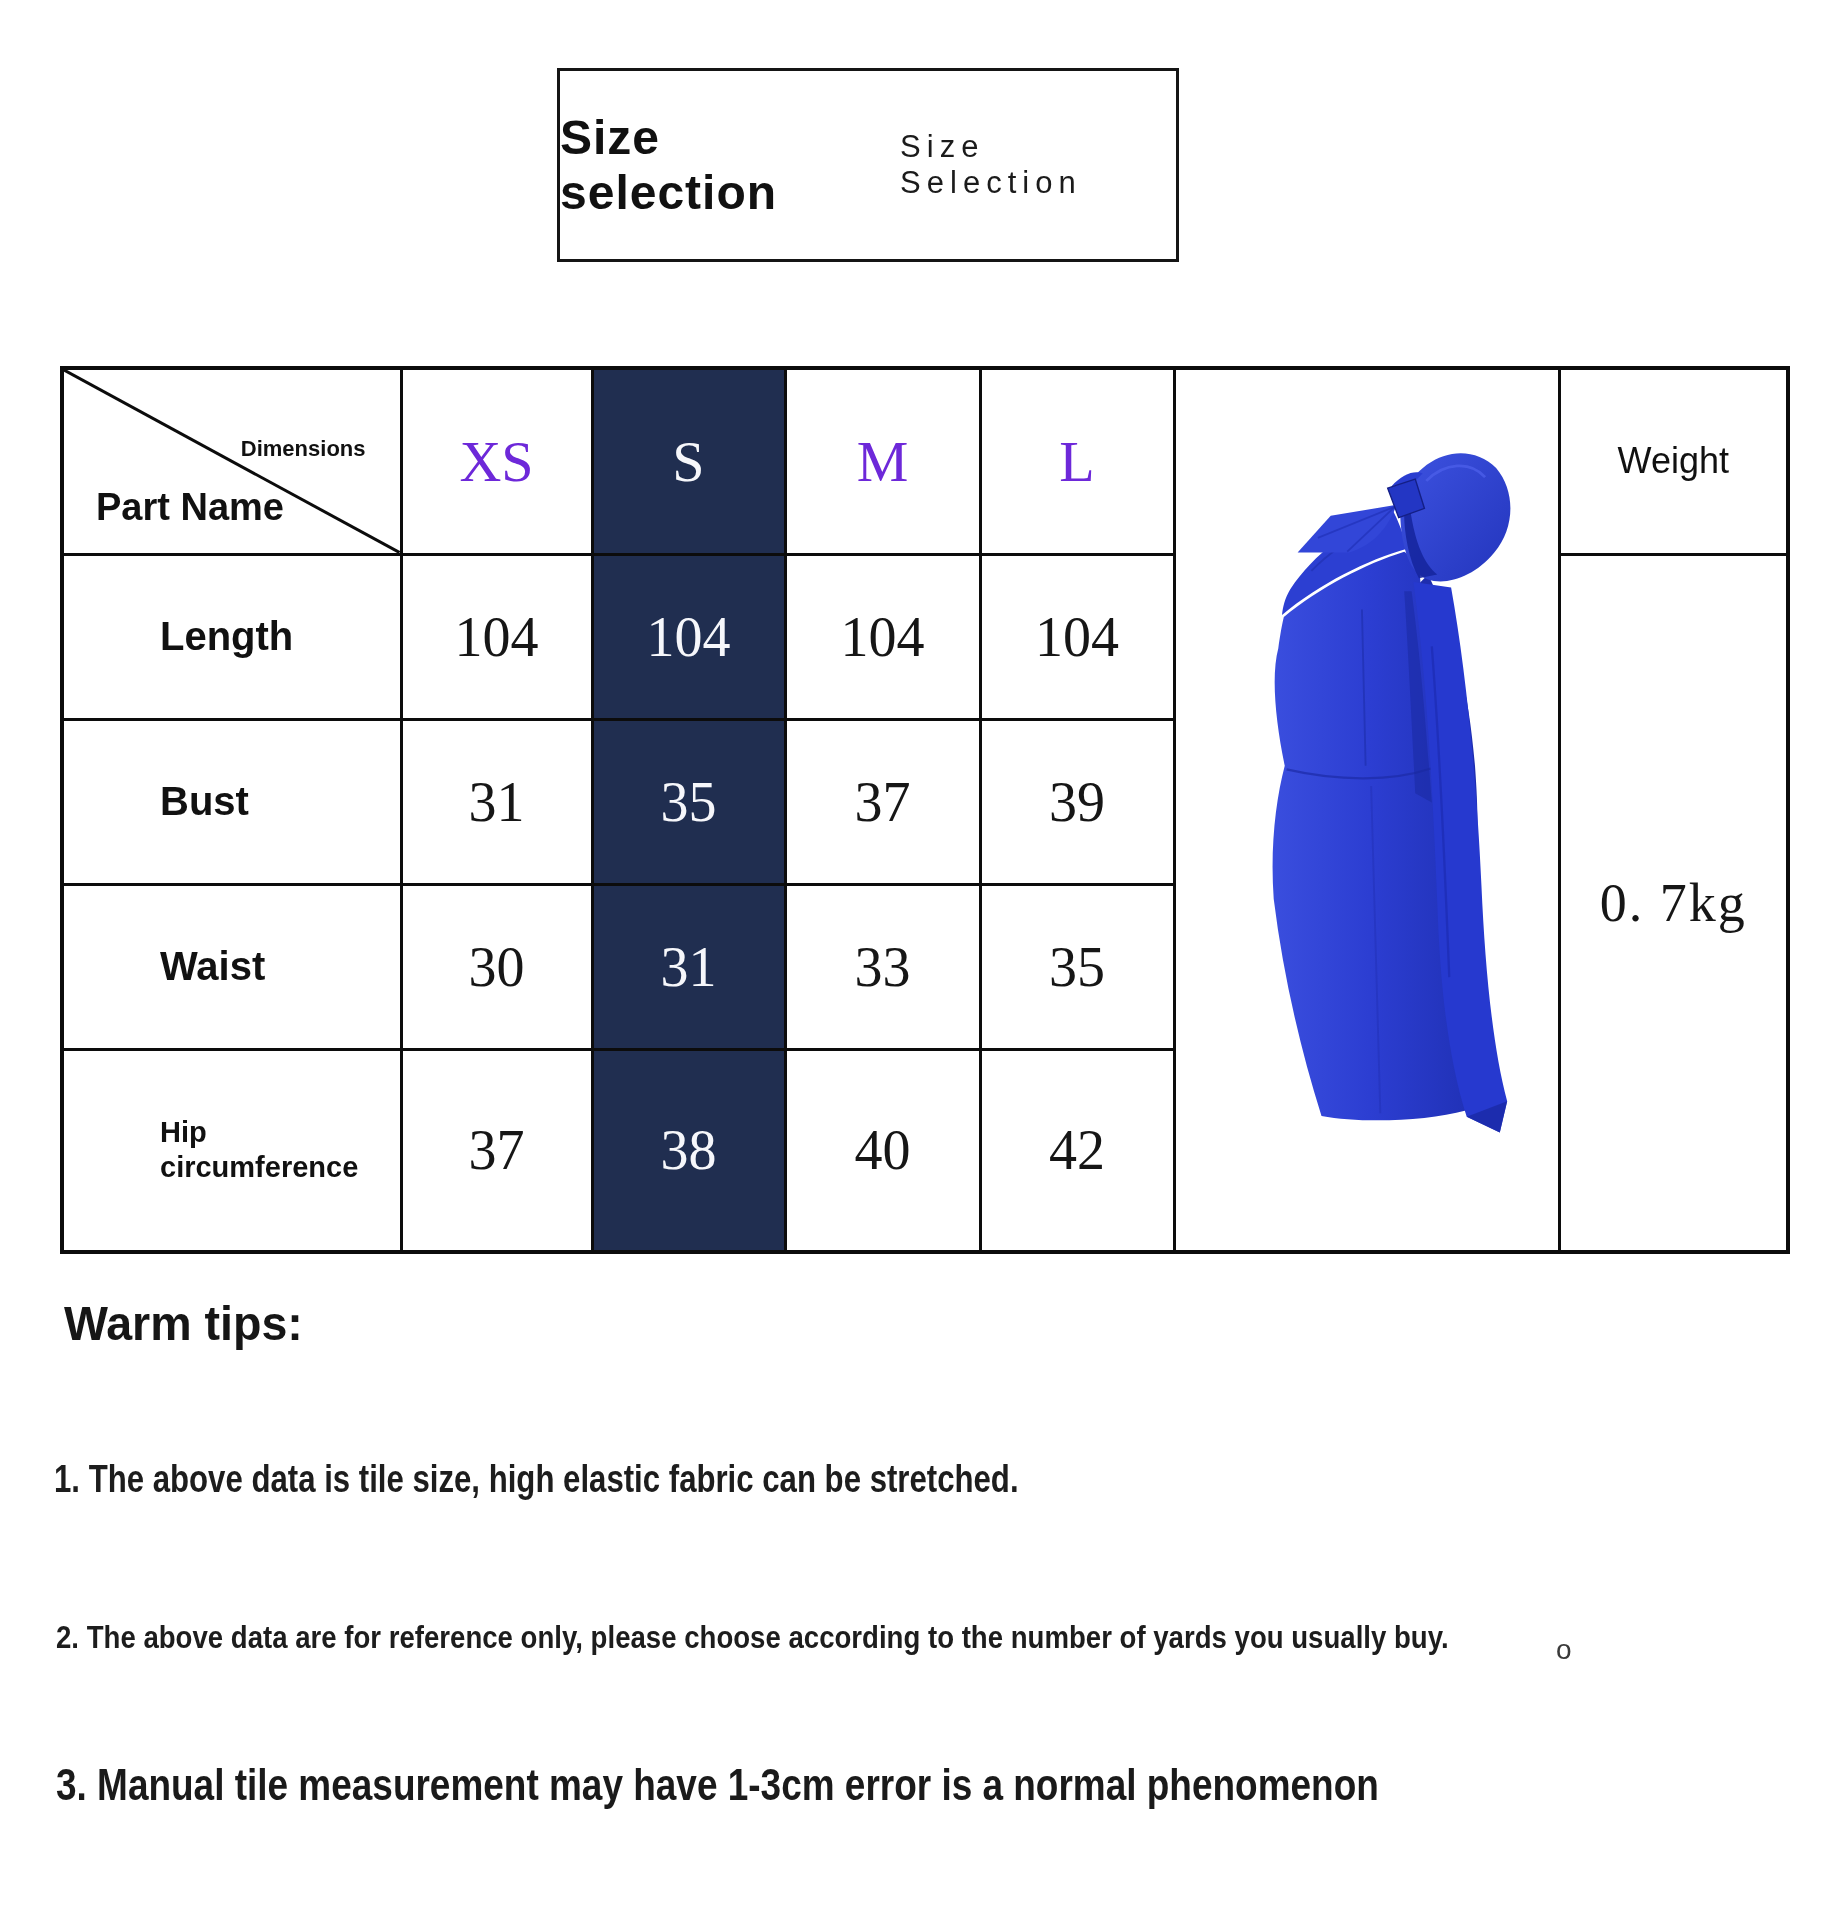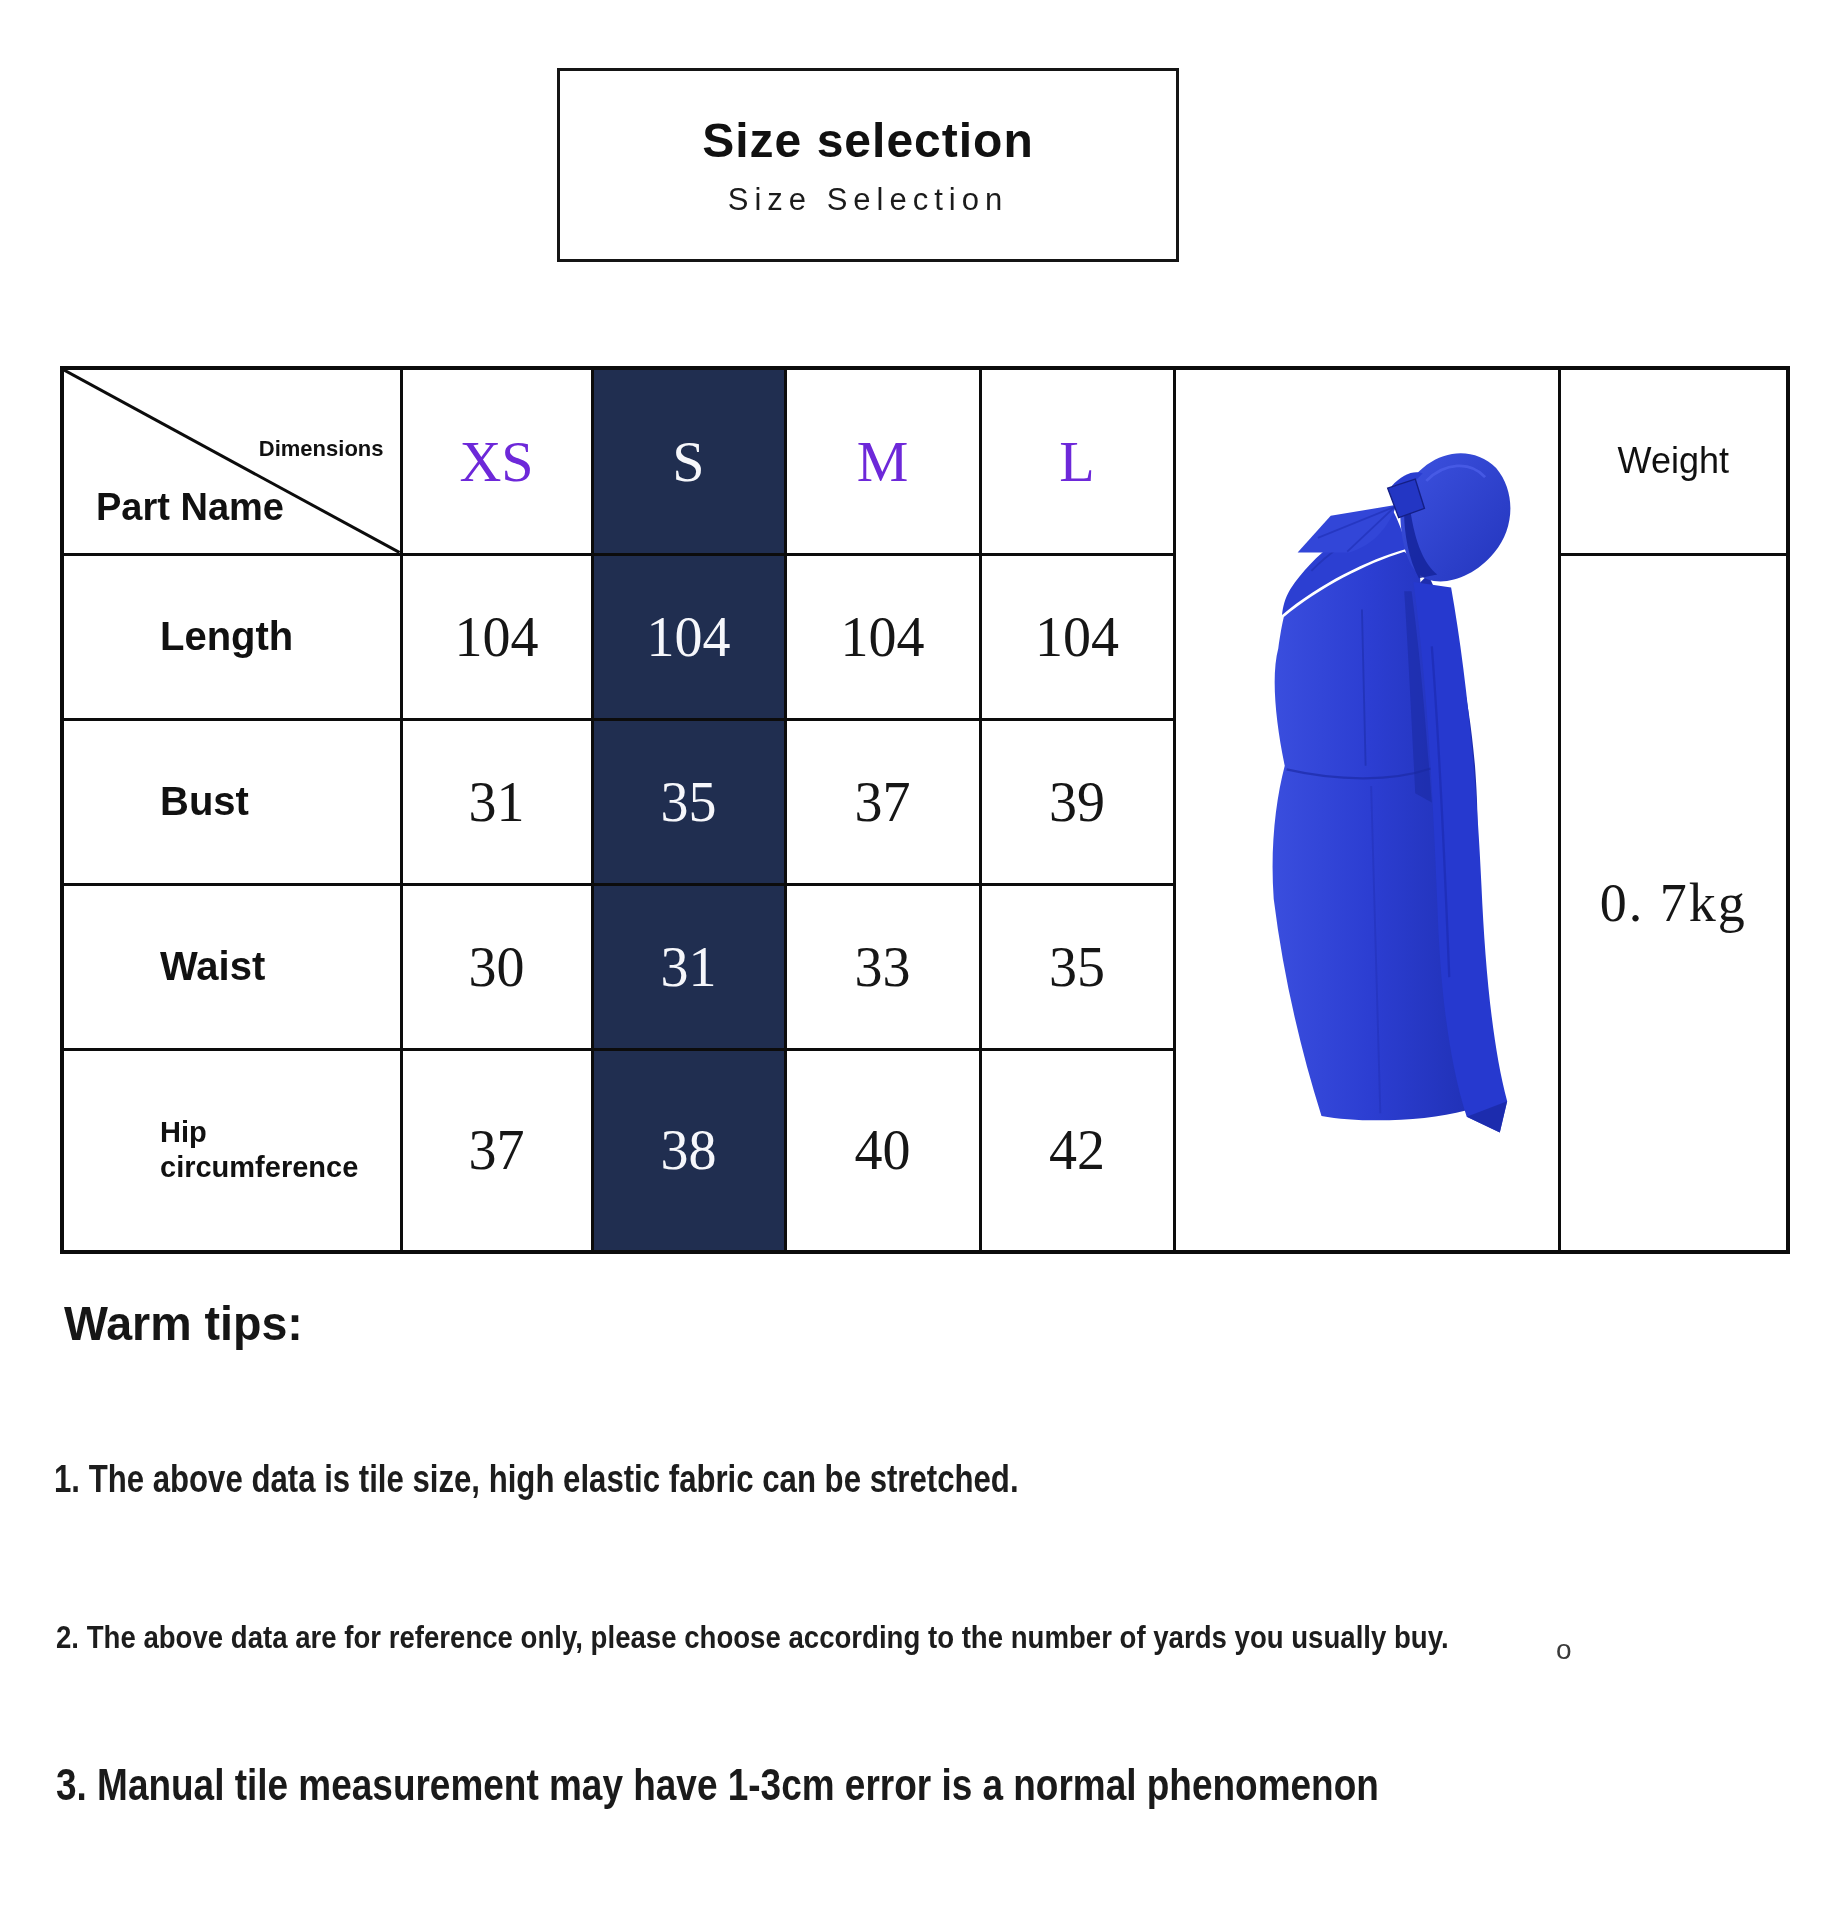--- a/index.html
+++ b/index.html
@@ -2,21 +2,21 @@
 <html><head>
 <meta charset="utf-8">
 <style>
   html,body{margin:0;padding:0;background:#ffffff;}
   #page{position:relative;width:1845px;height:1920px;background:#ffffff;overflow:hidden;
         font-family:"Liberation Sans",sans-serif;color:#1a1a1a;}
 
   
   .title-box{position:absolute;left:557px;top:68px;width:622px;height:194px;
              border:3px solid #151515;box-sizing:border-box;
-             display:flex;flex-direction:column;align-items:center;justify-content:center;gap:14px;}
+             display:flex;flex-direction:row;align-items:center;justify-content:center;gap:14px;}
   .title-main{font-size:48px;font-weight:bold;letter-spacing:1px;color:#111;}
   .title-sub{font-size:31px;font-weight:500;letter-spacing:6px;color:#1b1b1b;}
 
   
   table.size-table{position:absolute;left:60px;top:366px;width:1726px;height:884px;
                    border-collapse:collapse;table-layout:fixed;border:4px solid #0c0c0c;}
   .size-table td,.size-table th{border:3px solid #0c0c0c;padding:0;box-sizing:border-box;
                    text-align:center;vertical-align:middle;font-weight:normal;}
   .serif{font-family:"Liberation Serif","DejaVu Serif",serif;}
   th.size-head{font-size:58px;color:#6d28d9;}
@@ -24,21 +24,21 @@
   .hl{background:#202e50;}
   .hl,.hl *{color:#f6f7fb !important;}
   td.part-label{text-align:left;padding-left:96px;font-weight:bold;font-size:40px;color:#111;}
   td.part-label.small{font-size:29px;line-height:1.2;padding-right:14px;}
   th.weight-head{font-size:36px;font-weight:normal;color:#111;}
   td.weight-val{font-size:54px;color:#161616;letter-spacing:2px;}
 
   
   td.corner{position:relative;}
   .corner .diag{position:absolute;left:0;top:0;width:100%;height:100%;}
-  .corner .dim-label{position:absolute;right:16px;top:66px;font-size:22px;font-weight:bold;color:#111;}
+  .corner .dim-label{position:absolute;right:34px;top:66px;font-size:22px;font-weight:bold;color:#111;}
   .corner .part-name{position:absolute;left:32px;bottom:24px;font-size:38px;font-weight:bold;color:#111;}
 
   
   td.product-cell{vertical-align:top;}
   .dress-svg{display:block;margin:0 auto;width:352px;height:775px;}
 
   
   .abs{position:absolute;white-space:nowrap;transform-origin:left top;}
   .warm-heading{left:64px;top:1296px;font-size:48px;font-weight:bold;color:#161616;transform:scaleX(.97);}
   .tip1{left:54px;top:1458px;font-size:38px;font-weight:bold;color:#1d1d1d;transform:scaleX(.82);}

